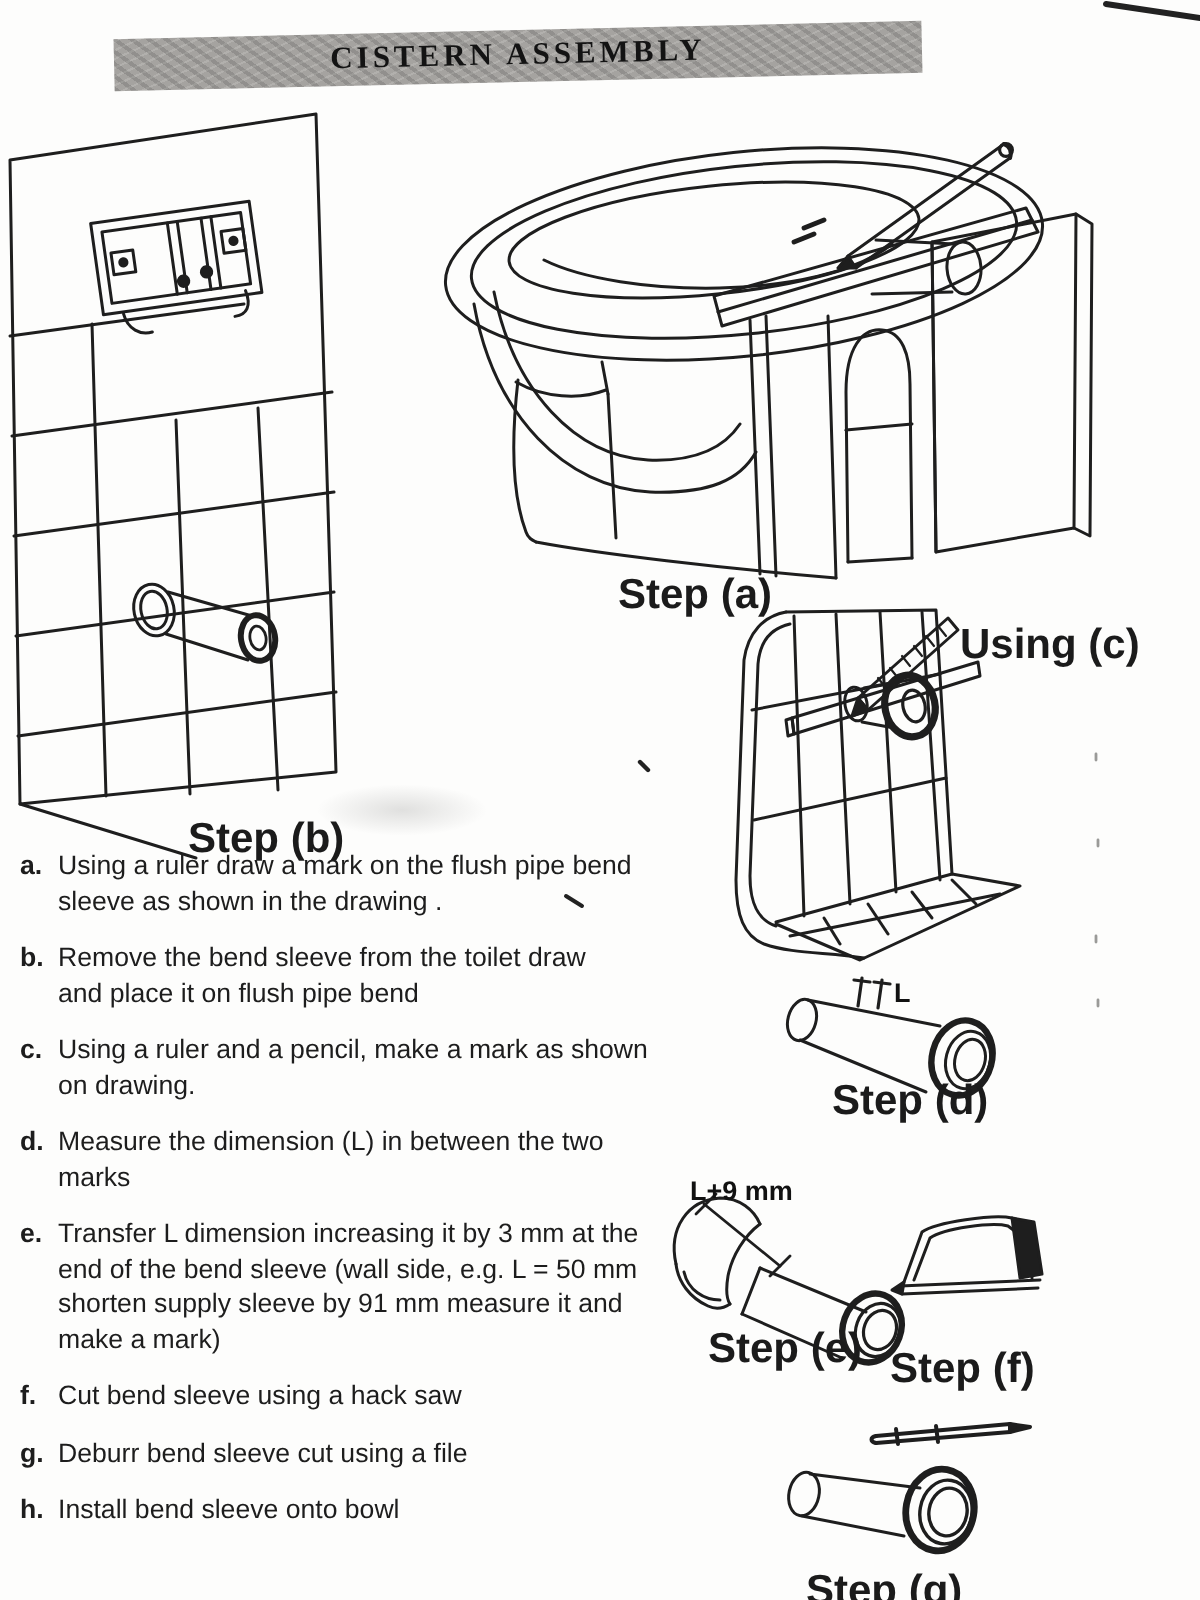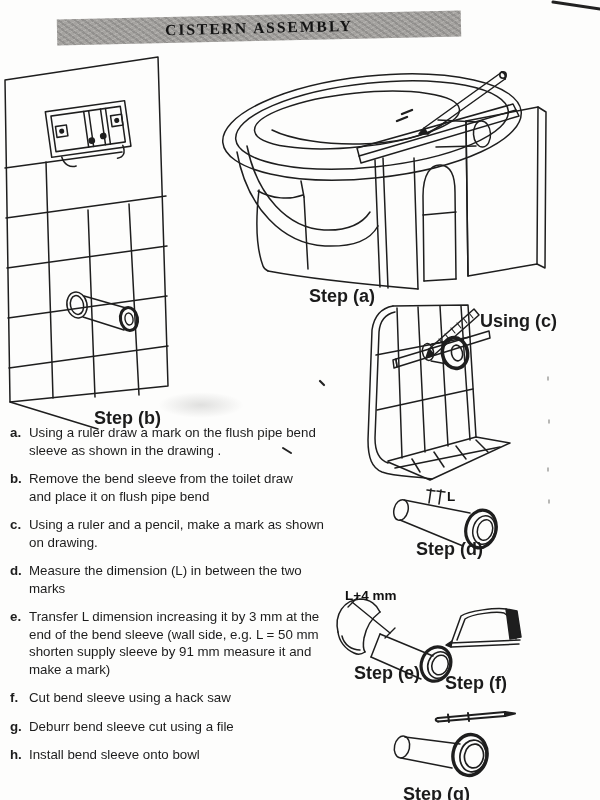--- a/index.html
+++ b/index.html
@@ -16,21 +16,21 @@
       repeating-linear-gradient(-23deg, rgba(255,255,255,.14) 0 1px, rgba(255,255,255,0) 1px 4px),
       #a5a3a0;
     display:flex;align-items:center;justify-content:center;
   }
   .title-text{
     font-family:"Liberation Serif",serif;font-weight:bold;font-size:15.5px;
     letter-spacing:2px;color:#131313;
   }
   svg.art{position:absolute;left:0;top:0;}
   .step-label{
-    position:absolute;font-size:18px;font-weight:600;color:#1b1b1b;
+    position:absolute;font-size:21px;font-weight:600;color:#1b1b1b;
     white-space:nowrap;
   }
   .dim-label{
     position:absolute;font-size:13.5px;font-weight:700;color:#111;
     white-space:nowrap;
   }
   .smudge{
     position:absolute;left:158px;top:392px;width:86px;height:26px;
     background:radial-gradient(ellipse at center, rgba(90,90,88,.18), rgba(90,90,88,0) 70%);
   }
@@ -257,21 +257,21 @@
 
   <span class="step-label" style="left:309px;top:286px">Step (a)</span>
   <span class="step-label" style="left:94px;top:408px">Step (b)</span>
   <span class="step-label" style="left:480px;top:311px">Using (c)</span>
   <span class="step-label" style="left:416px;top:539px">Step (d)</span>
   <span class="step-label" style="left:354px;top:663px">Step (e)</span>
   <span class="step-label" style="left:445px;top:673px">Step (f)</span>
   <span class="step-label" style="left:403px;top:784px">Step (g)</span>
 
   <span class="dim-label" style="left:447px;top:489px">L</span>
-  <span class="dim-label" style="left:345px;top:588px">L+4 mm</span>
+  <span class="dim-label" style="left:345px;top:588px">L+9 mm</span>
 
   <ol class="instructions">
     <li>
       <span class="iid">a.</span>
       <span class="itxt">Using a ruler draw a mark on the flush pipe bend
 sleeve as shown in the drawing .</span>
     </li>
     <li>
       <span class="iid">b.</span>
       <span class="itxt">Remove the bend sleeve from the toilet draw

